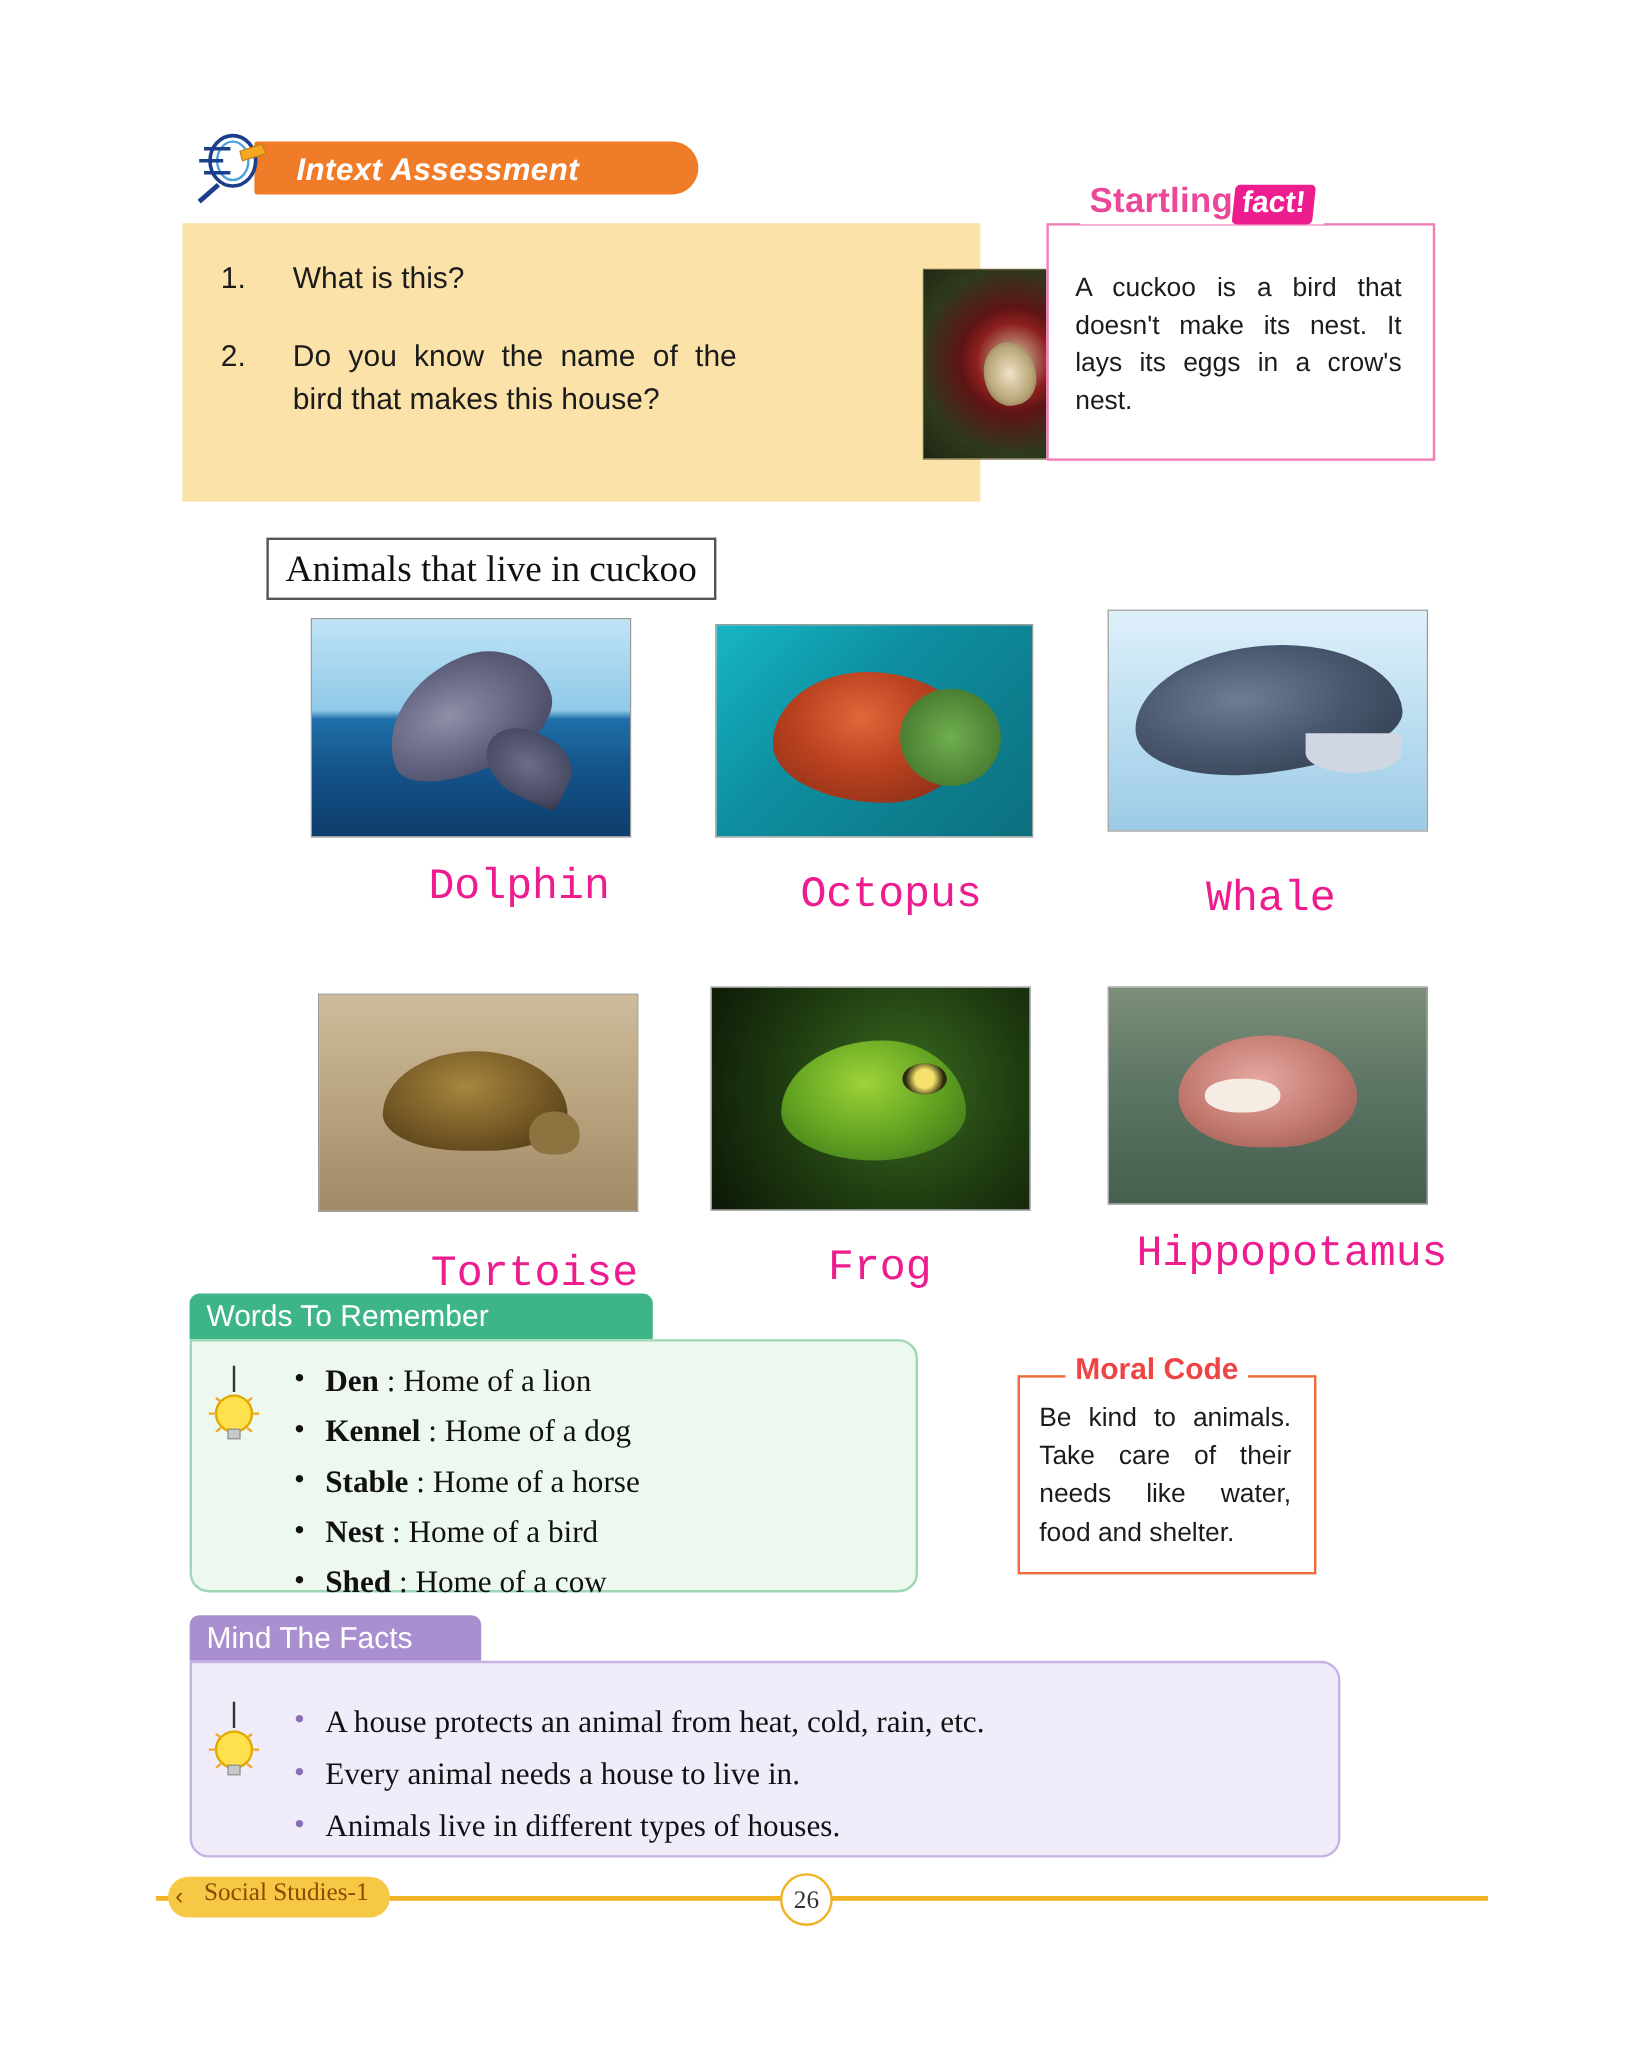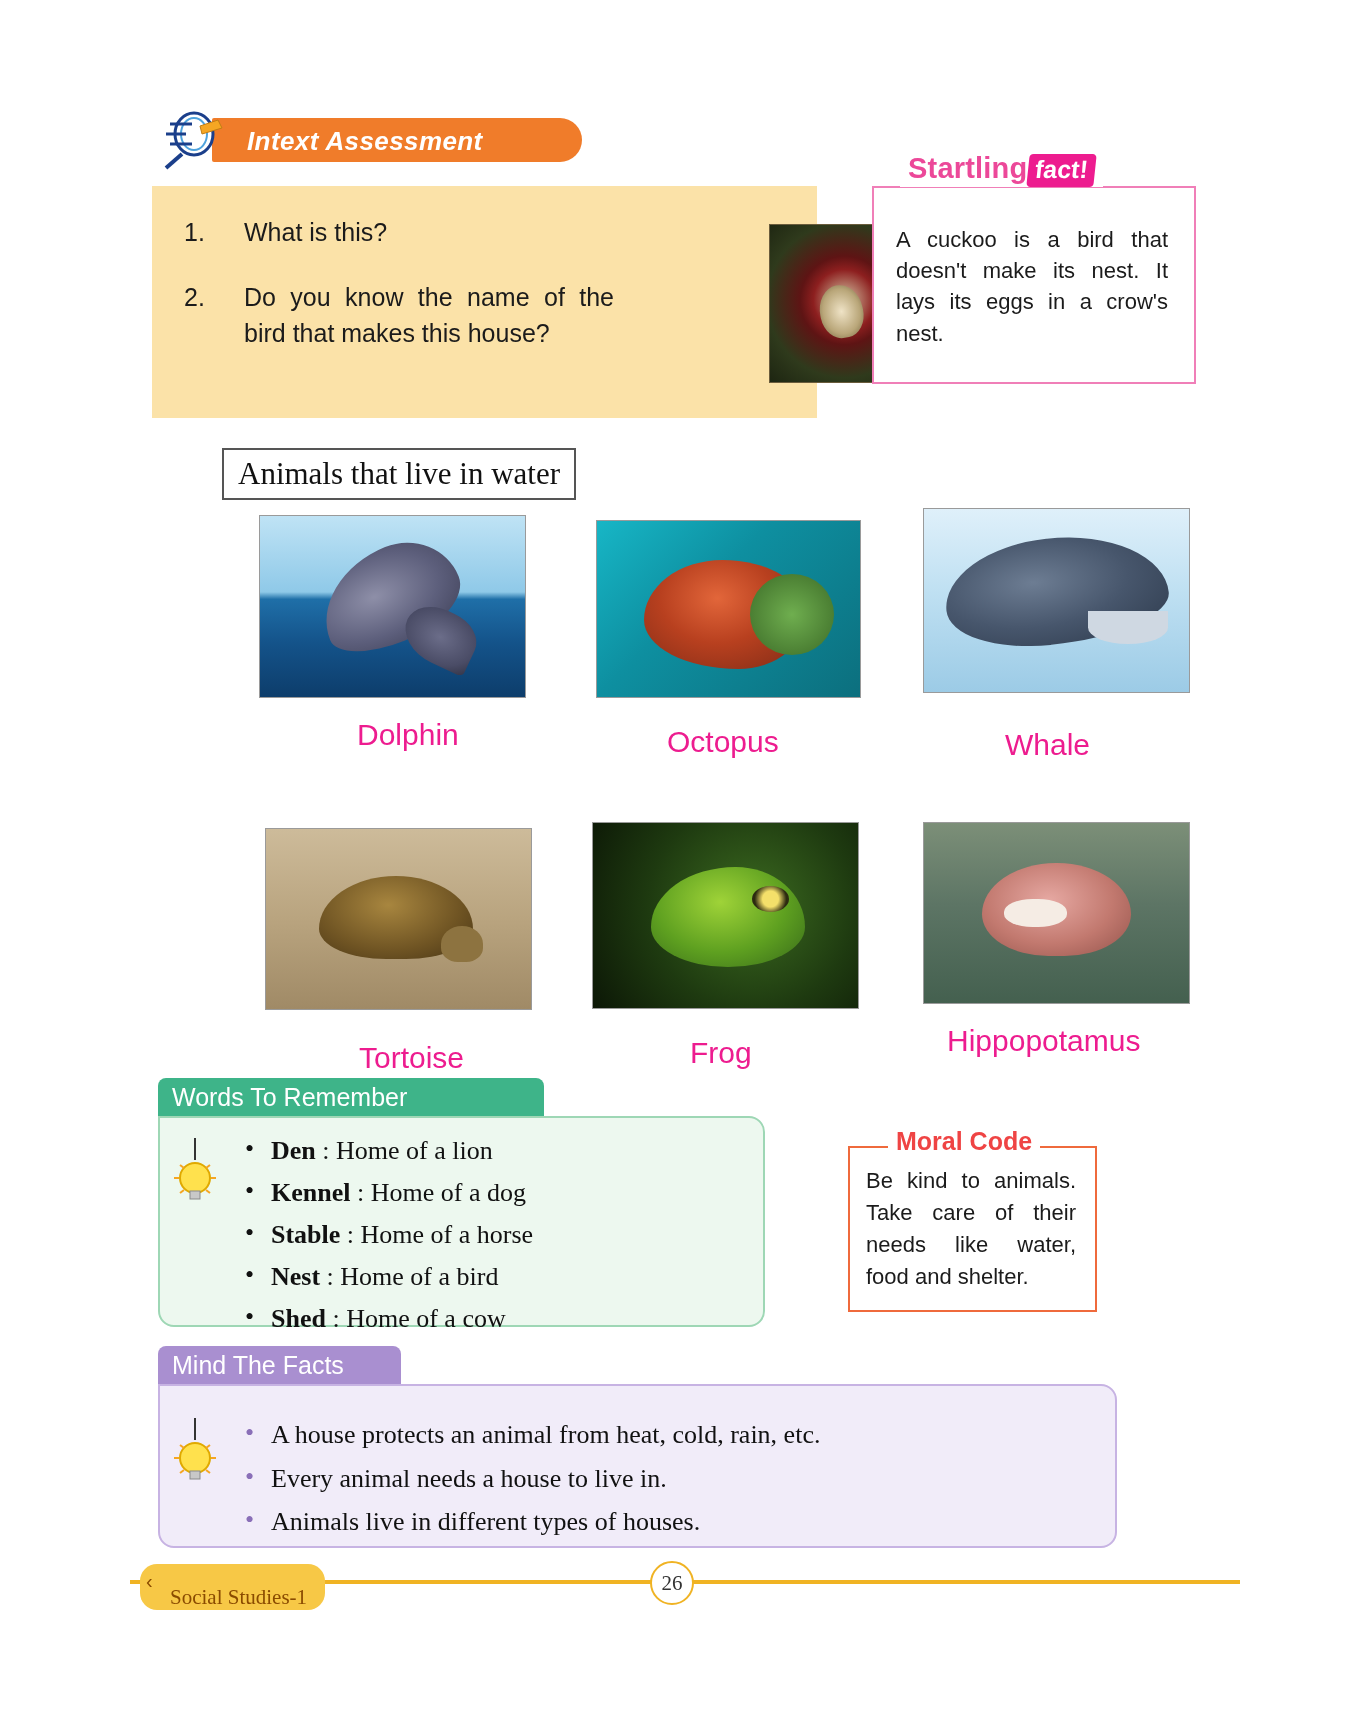--- a/index.html
+++ b/index.html
@@ -173,22 +173,22 @@
   #heading-both  { left: 212px; top: 763px; }
 
   
   .photo {
     position: absolute;
     border: 1px solid #9a9a9a;
     overflow: hidden;
   }
   .caption {
     position: absolute;
-    font-family: Liberation Sans, sans-serif;
-    font-size: 30px;
+    font-family: Liberation Mono, monospace;
+    font-size: 36px;
     color: #ed1c8f;
     white-space: nowrap;
   }
 
   .ph-dolphin {
     left: 259px; top: 515px; width: 265px; height: 181px;
     background: linear-gradient(#bfe3f5 0%, #8fc9e8 42%, #1f6fa8 46%, #14538a 70%, #0d3d6b 100%);
   }
   .ph-dolphin::before {
     content:""; position:absolute; left:22%; top:18%;
@@ -450,23 +450,23 @@
     height: 4px;
     background: #f0b323;
   }
   .footer-tab {
     position: absolute;
     left: 140px;
     top: 1564px;
     height: 34px;
     background: #f7c846;
     border-radius: 17px;
-    padding: 12px 18px 0 30px;
+    padding: 0 18px 0 30px;
     display: flex;
-    align-items: flex-end;
+    align-items: flex-start;
     font-family: "Liberation Serif", serif;
     font-size: 21px;
     color: #8a4b00;
   }
   .footer-chevron {
     position: absolute;
     left: 146px;
     top: 1570px;
     font-family: "Liberation Sans", sans-serif;
     font-size: 20px;
@@ -516,21 +516,21 @@
     <div class="nest-photo"></div>
   </div>
 
   <div class="startling-shadow"></div>
   <div class="startling-box"></div>
   <div class="startling-title-wrap">
     <span class="startling-word">Startling</span><span class="startling-badge">fact!</span>
   </div>
   <div class="startling-text">A cuckoo is a bird that doesn't make its nest. It lays its eggs in a crow's nest.</div>
 
-  <div class="sec-heading" id="heading-water">Animals that live  in water</div>
+  <div class="sec-heading" id="heading-water">Animals that live  in cuckoo</div>
 
   <div class="photo ph-dolphin"></div>
   <div class="photo ph-octopus"></div>
   <div class="photo ph-whale"></div>
   <div class="caption cap-dolphin">Dolphin</div>
   <div class="caption cap-octopus">Octopus</div>
   <div class="caption cap-whale">Whale</div>
 
 
   <div class="photo ph-tortoise"></div>

